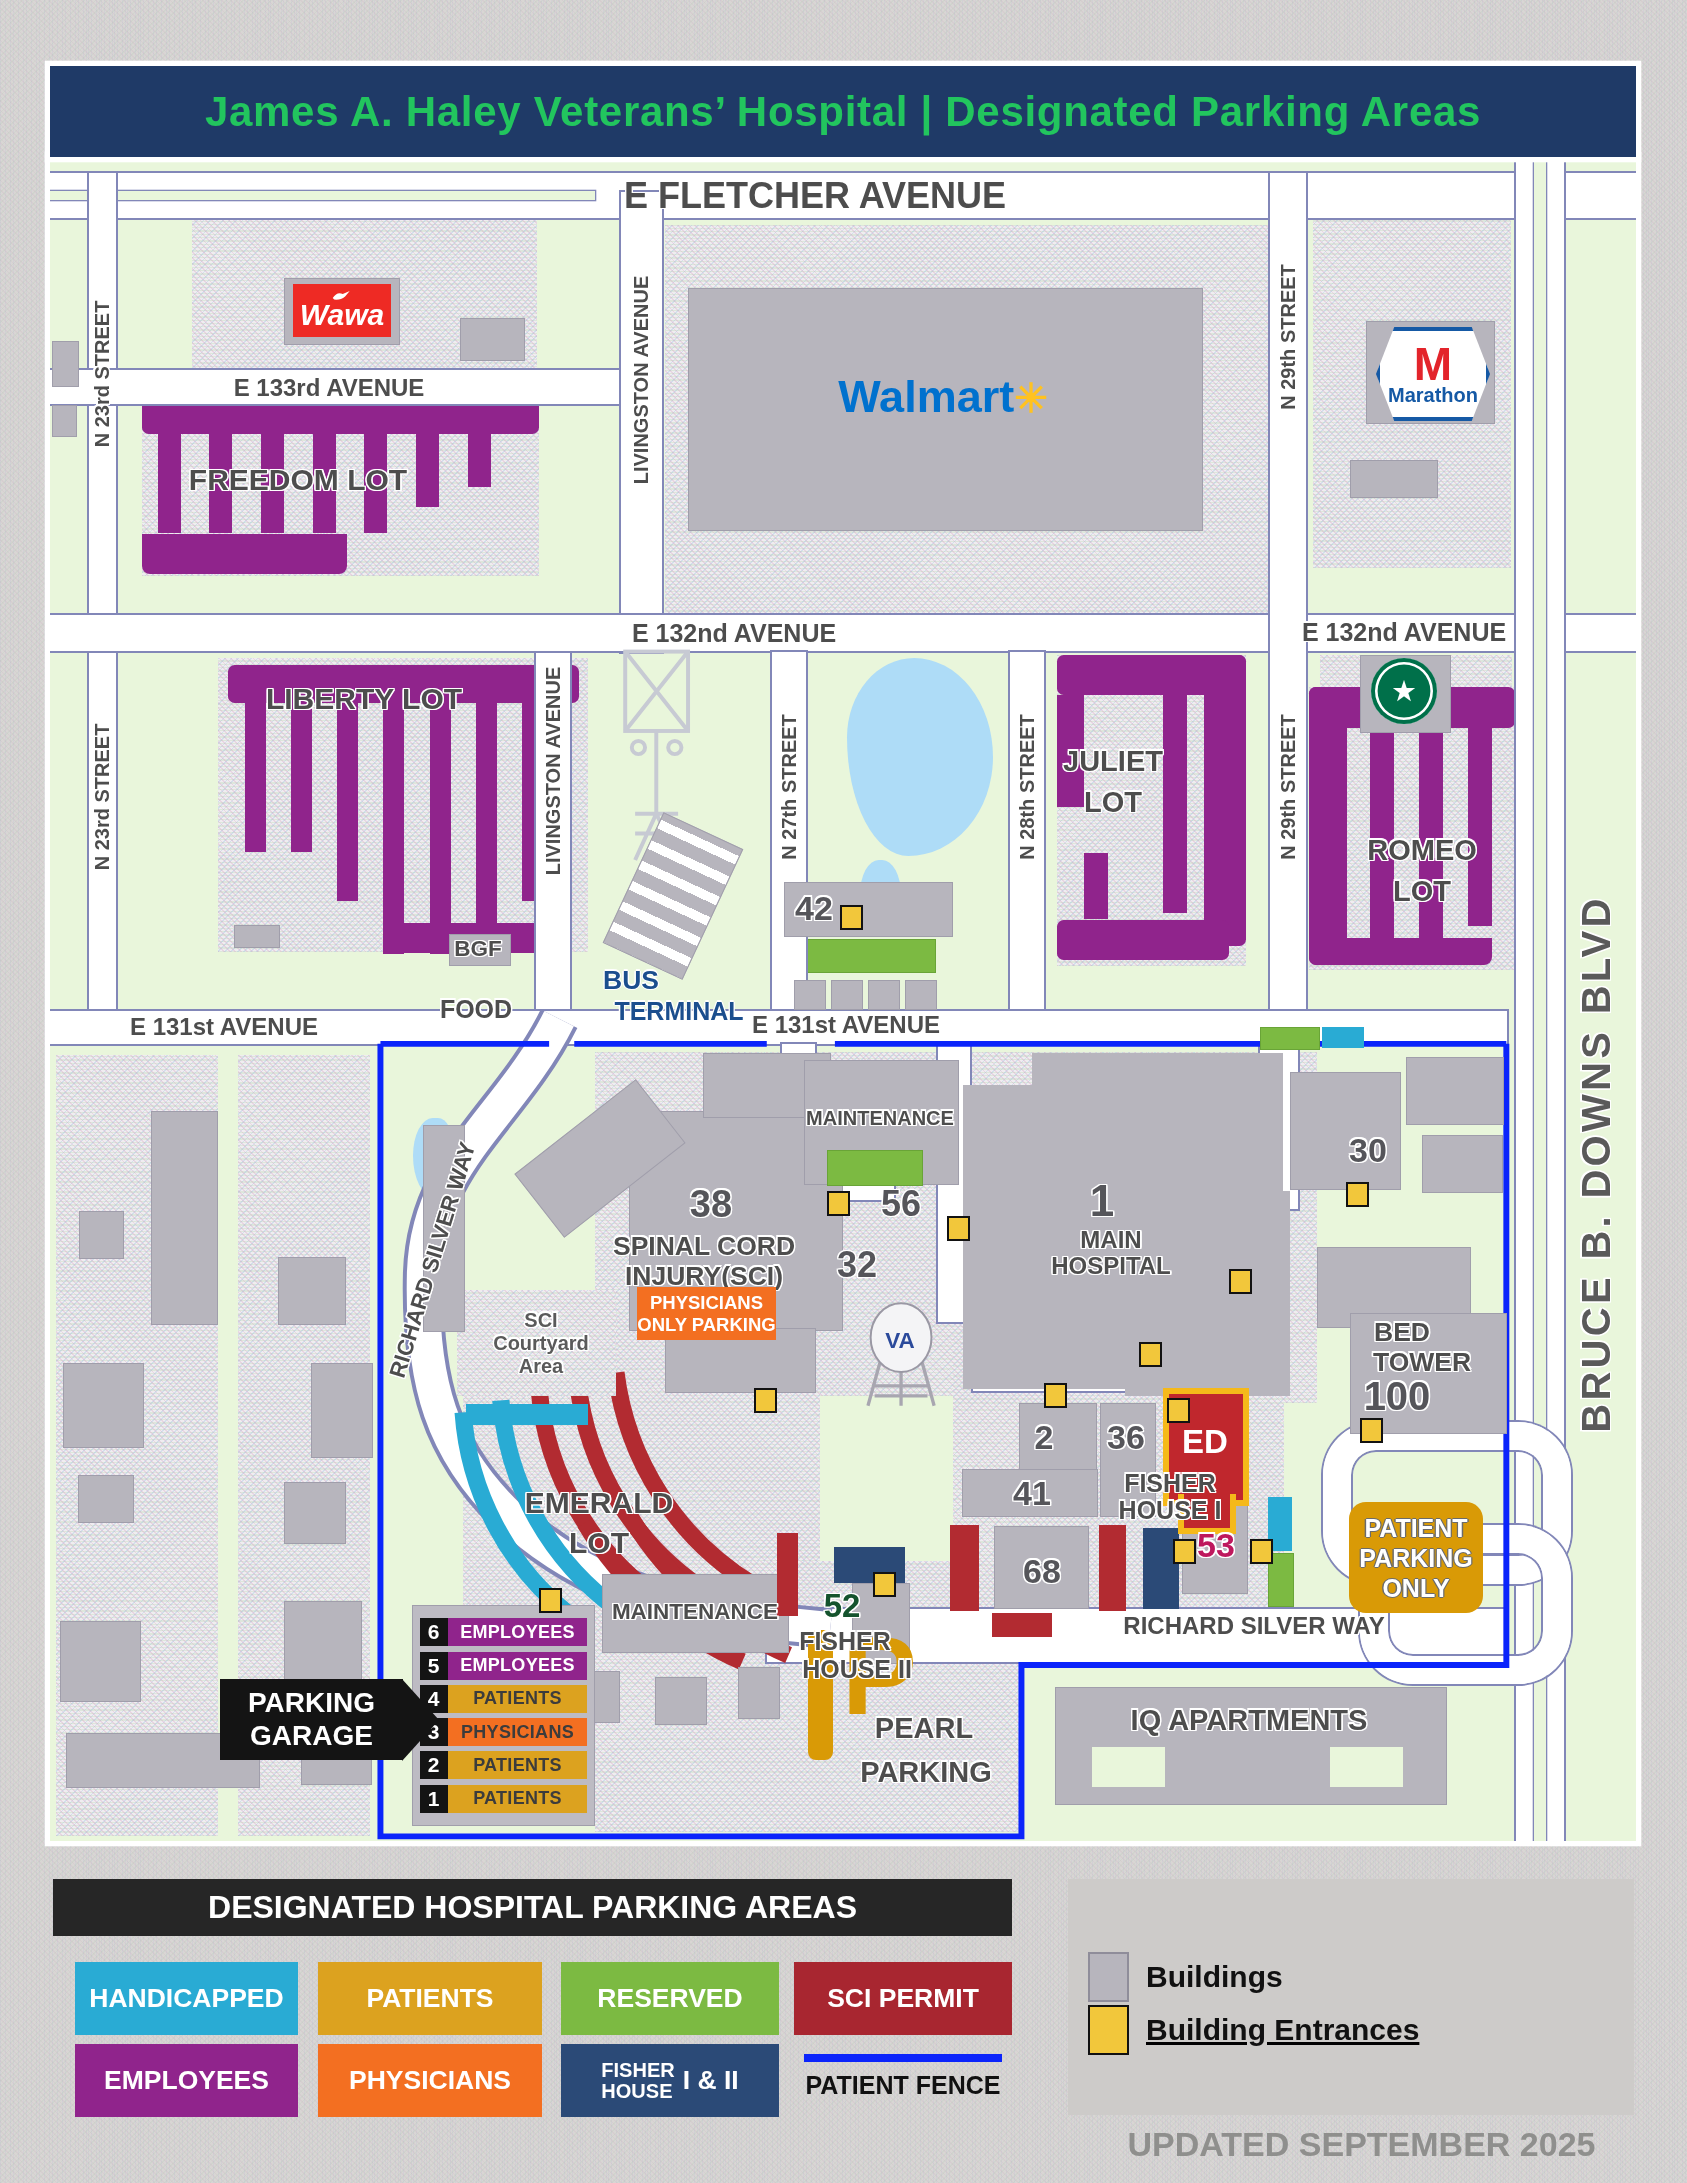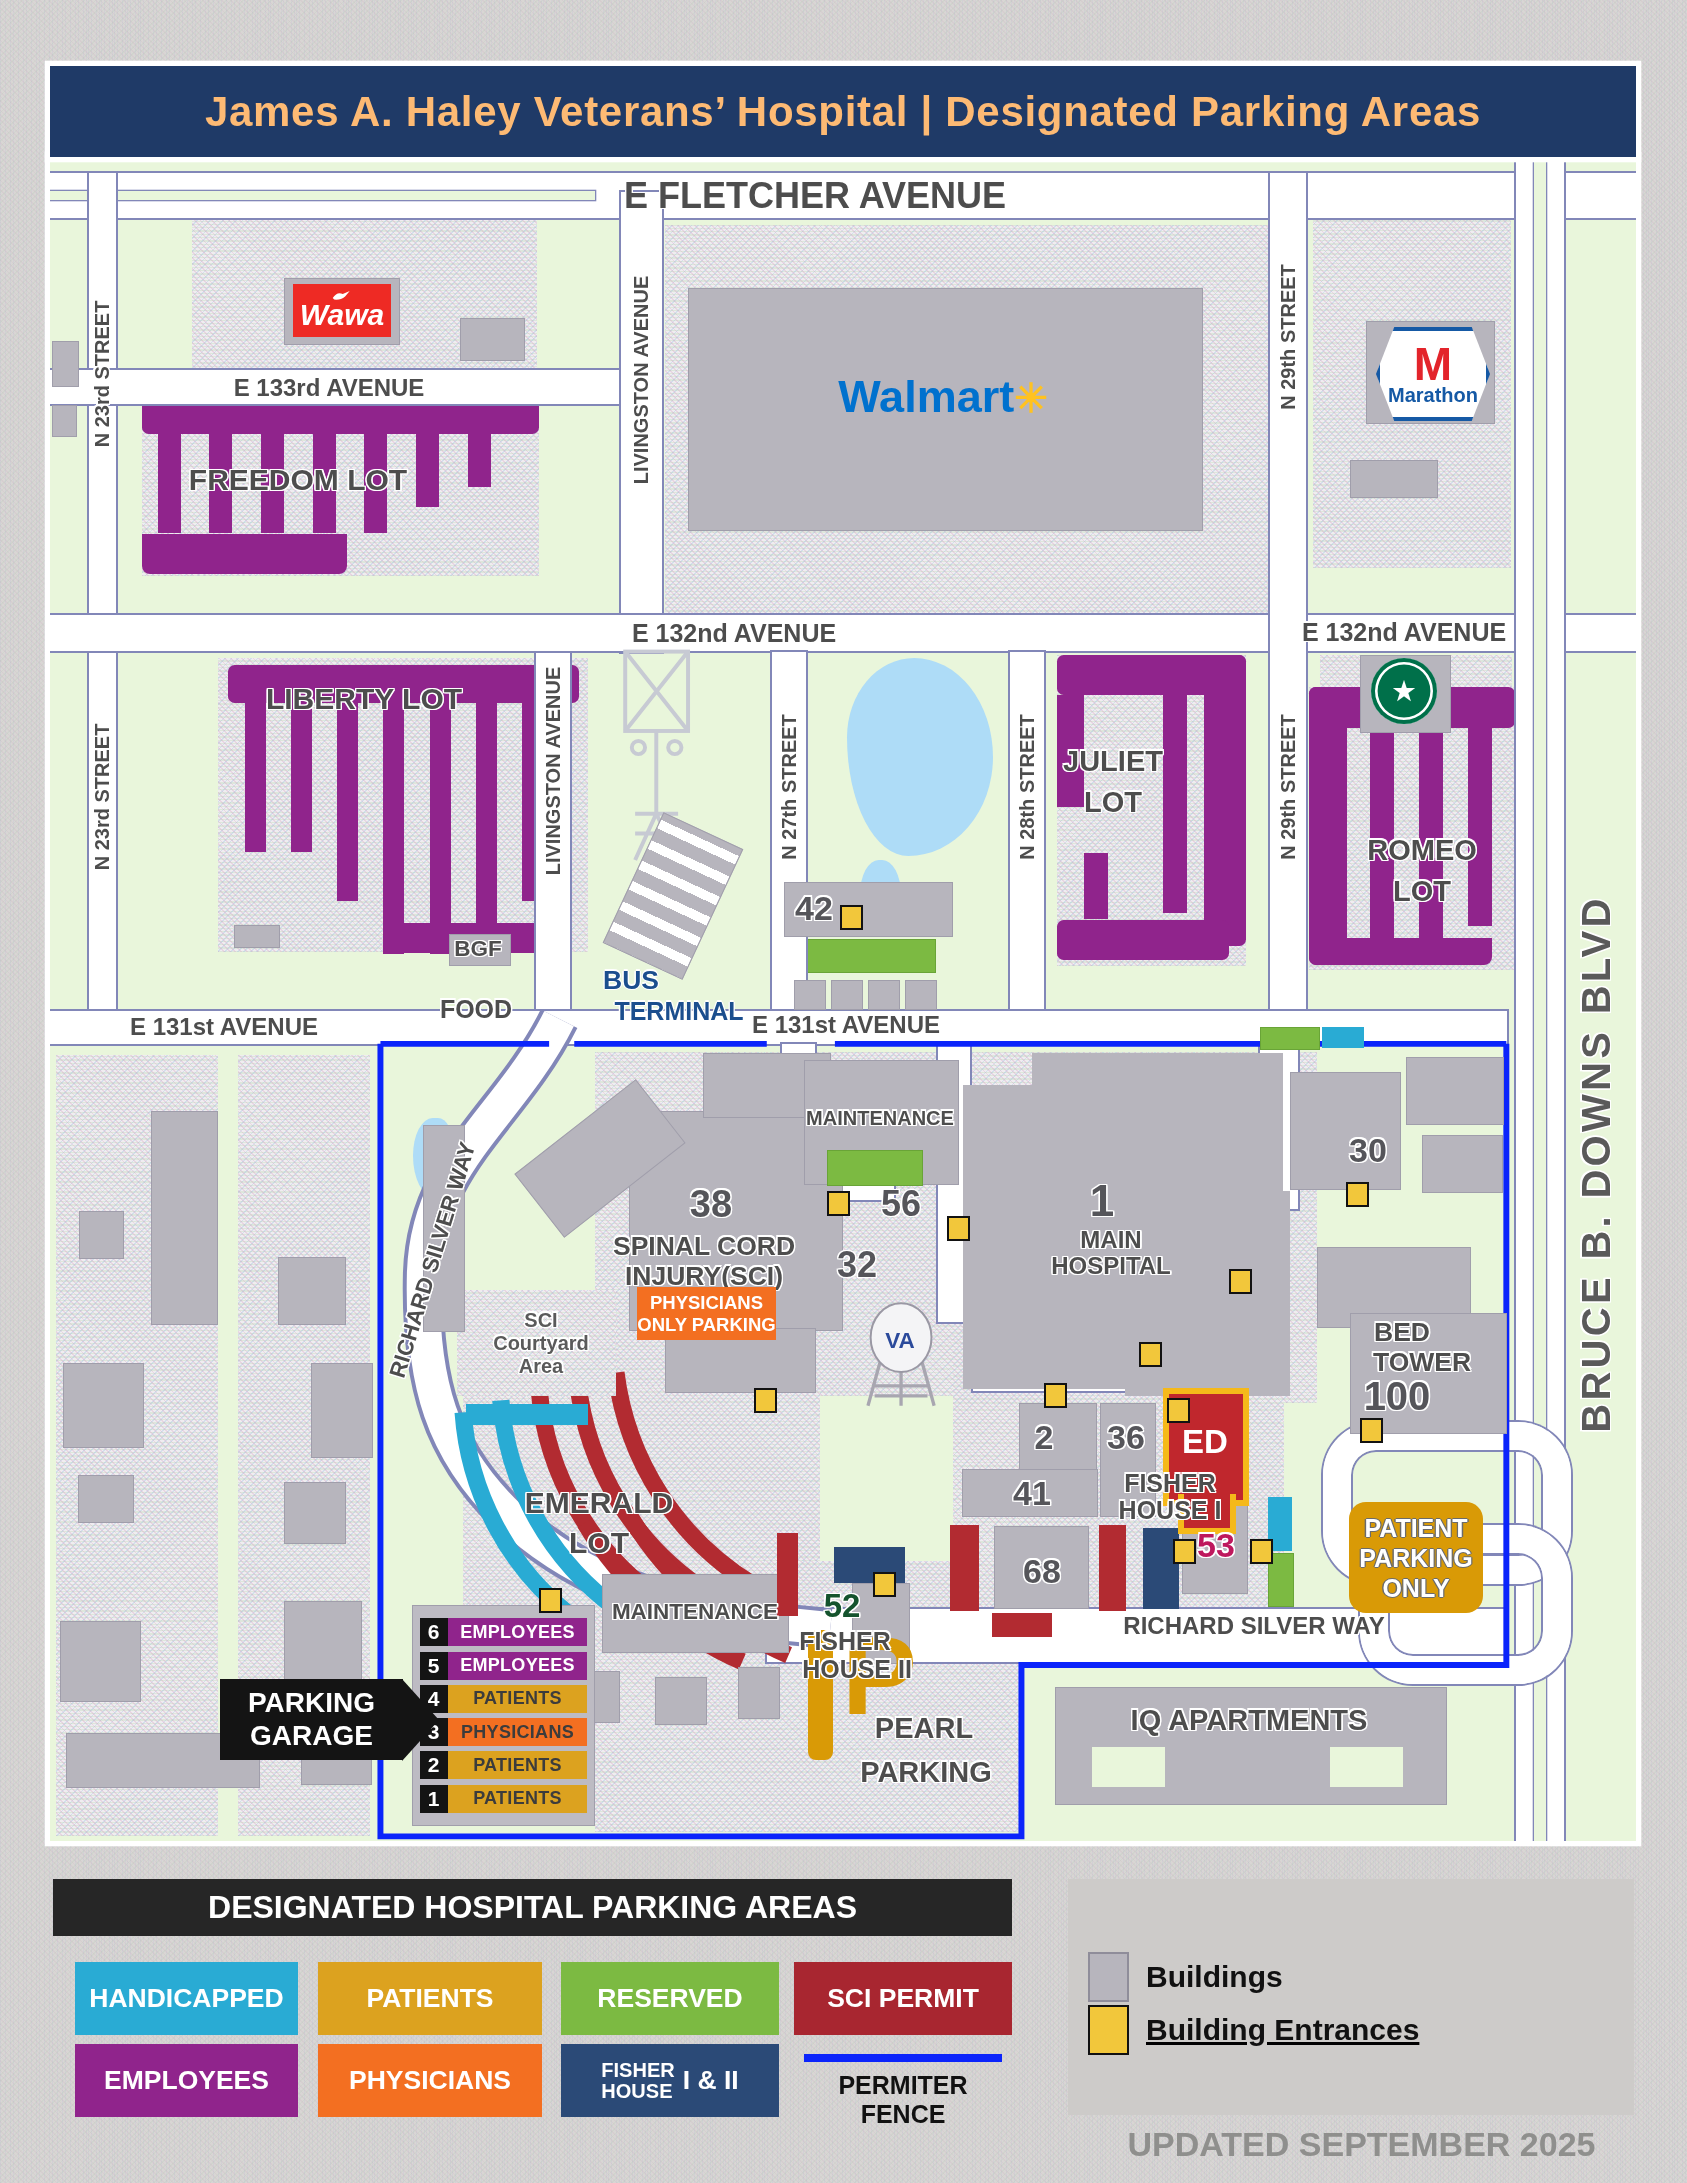--- a/index.html
+++ b/index.html
@@ -9,21 +9,21 @@
     background-color:#d8d6d4;
     background-image:
       repeating-linear-gradient(45deg, rgba(200,160,185,.14) 0 1.3px, transparent 1.3px 3.3px),
       repeating-linear-gradient(-45deg, rgba(160,200,170,.14) 0 1.3px, transparent 1.3px 4px),
       repeating-linear-gradient(90deg, rgba(150,160,215,.10) 0 0.7px, transparent 0.7px 2.6px);
   }
   .abs{position:absolute;}
   
   #titlebar{left:50px;top:66px;width:1586px;height:91px;background:#1F3A67;
     box-shadow:0 0 0 5.3px #fff;display:flex;align-items:center;justify-content:center;z-index:9;}
-  #titlebar .t{color:#fdba74;font-weight:bold;font-size:42px;letter-spacing:0.7px;white-space:nowrap;}
+  #titlebar .t{color:#22c55e;font-weight:bold;font-size:42px;letter-spacing:0.7px;white-space:nowrap;}
   #map{left:50px;top:157px;width:1586px;height:1684px;background:#E9F6DB;box-shadow:0 0 0 5.3px #fff;overflow:hidden;z-index:1;}
   
   .speck{position:absolute;z-index:1;background-color:#efedf0;background-image:
       repeating-linear-gradient(45deg, rgba(215,160,195,.30) 0 1.3px, transparent 1.3px 4px),
       repeating-linear-gradient(135deg, rgba(150,190,225,.30) 0 1.3px, transparent 1.3px 4.6px),
       repeating-linear-gradient(0deg, rgba(170,210,160,.25) 0 1.3px, transparent 1.3px 3.3px);}
   
   .road{position:absolute;background:#fff;box-shadow:0 0 0 2px #8287B8;z-index:3;}
   .median{position:absolute;background:#E9F6DB;box-shadow:0 0 0 1.3px #8287B8;z-index:3;}
   .loop{position:absolute;border:28px solid #fff;border-radius:53px;z-index:3;box-shadow:0 0 0 2px #8287B8, inset 0 0 0 2px #8287B8;}
@@ -449,21 +449,21 @@
 <div class="chip" style="left:75px;top:2044px;width:223px;height:73px;background:#90248C;">EMPLOYEES</div>
 <div class="chip" style="left:318px;top:2044px;width:224px;height:73px;background:#F36F21;">PHYSICIANS</div>
 <div class="chip" style="left:561px;top:2044px;width:218px;height:73px;background:#2B4A77;gap:8px;">
   <div style="font-size:20px;line-height:1.05;text-align:left;">
     <div>FISHER</div>
     <div>HOUSE</div>
   </div>
   <div style="font-size:26.5px;">I &amp; II</div>
 </div>
 <div class="abs" style="left:804px;top:2054px;width:198px;height:8px;background:#0B24FB;z-index:9;"></div>
-<div class="abs" style="left:794px;top:2071px;width:218px;text-align:center;font-weight:bold;font-size:25px;color:#111;z-index:9;">PERMITER FENCE</div>
+<div class="abs" style="left:794px;top:2071px;width:218px;text-align:center;font-weight:bold;font-size:25px;color:#111;z-index:9;">PATIENT FENCE</div>
 
 <div id="mlegend" class="abs">
   <div class="mitem" style="top:73px;">
     <div class="msq" style="background:#B7B5BD;border:2.6px solid #8f8d9a;"></div>
     <div class="mtext">Buildings</div>
   </div>
   <div class="mitem" style="top:126px;text-decoration:underline;">
     <div class="msq" style="background:#F2C73B;border:2.6px solid #111;"></div>
     <div class="mtext">Building Entrances</div>
   </div>

